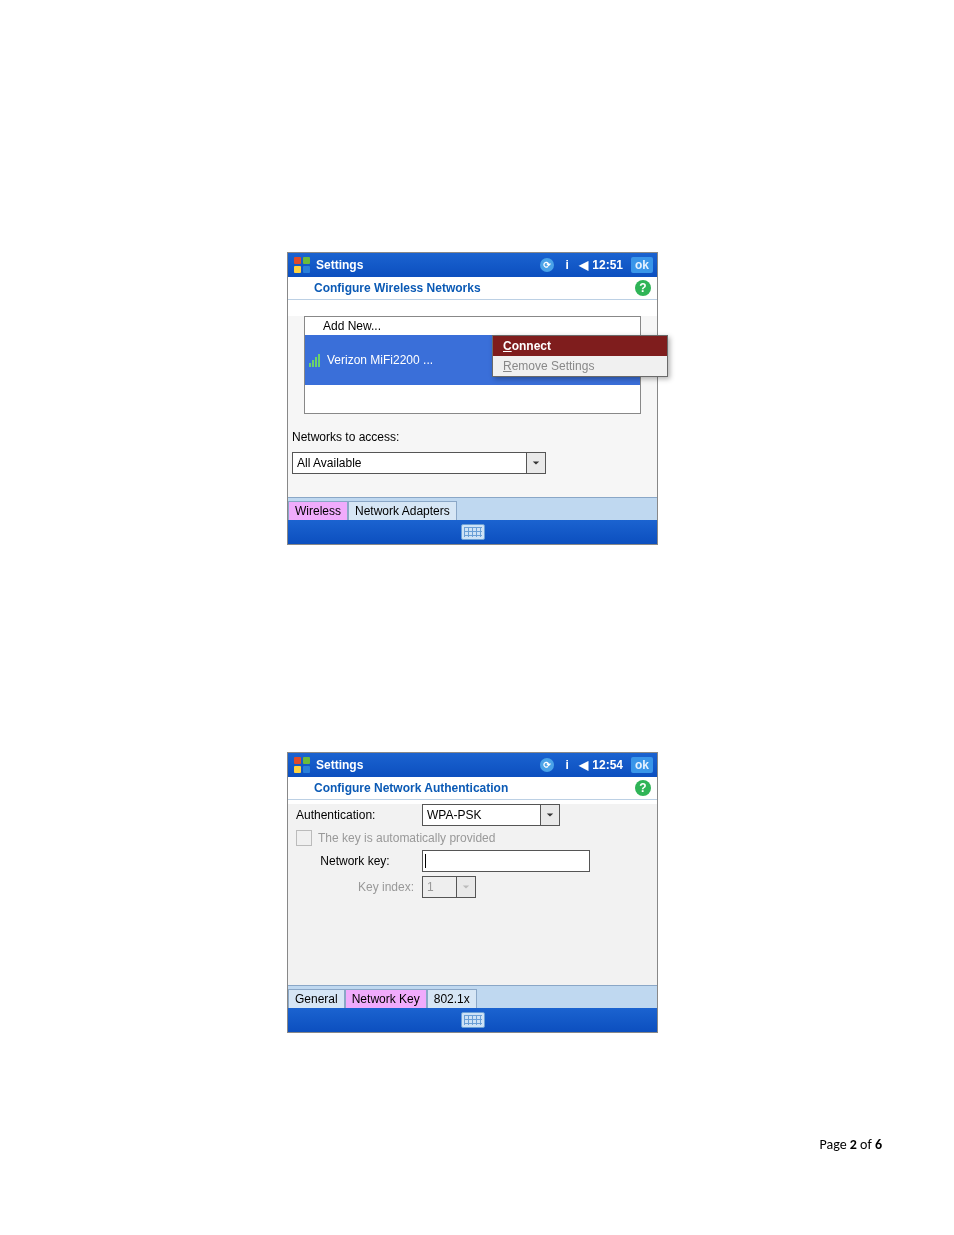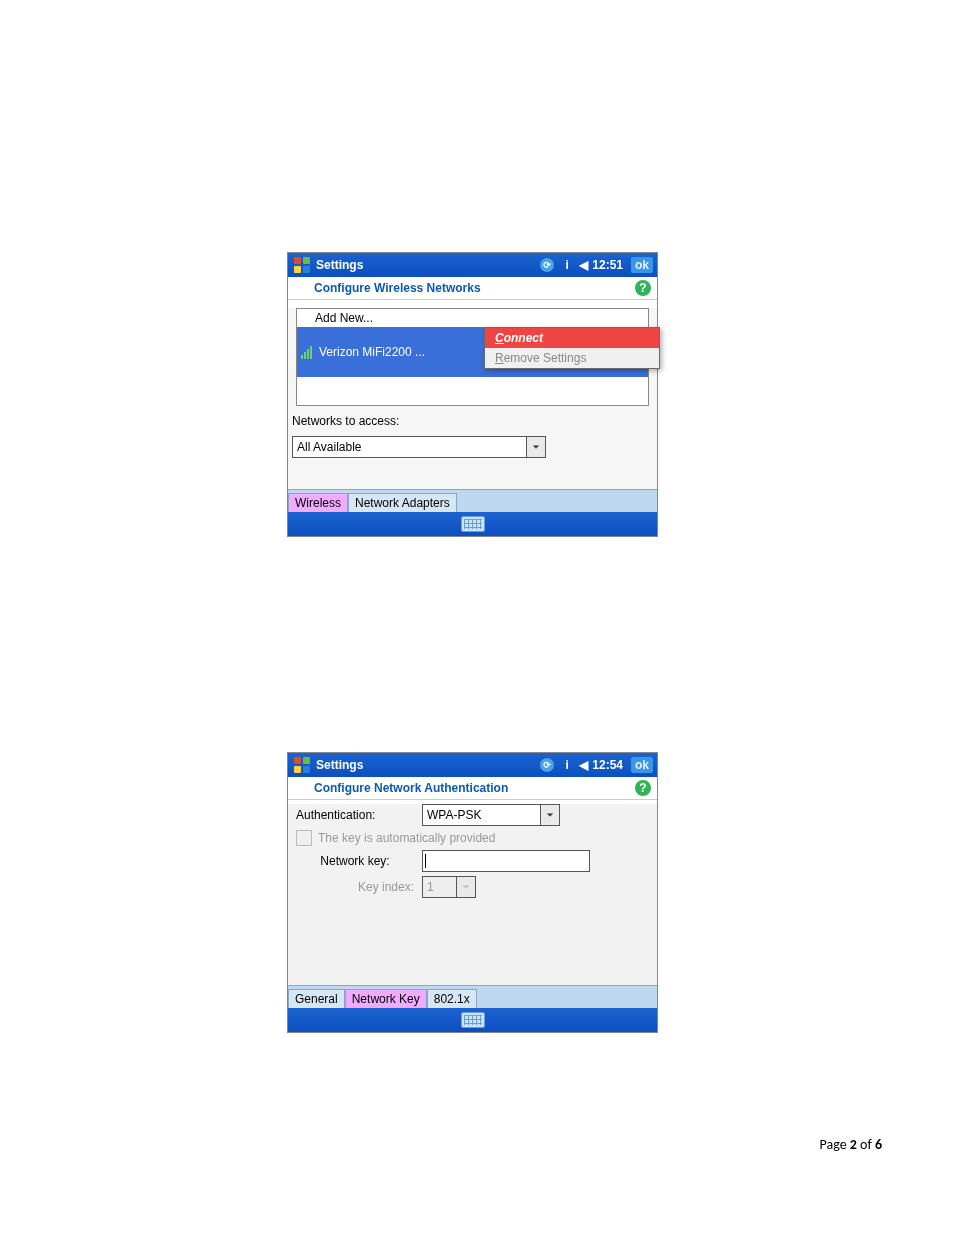--- a/index.html
+++ b/index.html
@@ -103,21 +103,21 @@
   .body1 {
     height: 181px;
     padding: 0;
     box-sizing: border-box;
     font-size: 12px;
     background:#f6f6f6;
     position:relative;
   }
   .netlistbox {
     border: 1px solid #888;
-    margin: 8px;
+    margin: 16px;
     height: 96px;
     background: #fff;
     overflow: visible;
     position:relative;
   }
   .addnew {
     padding: 2px 18px;
   }
   .netrow {
     display:flex; align-items:center;
@@ -147,21 +147,21 @@
     border: 1px solid #6a6a6a;
     background: #f0f0f0;
     box-shadow: 2px 2px 5px rgba(0,0,0,0.3);
     z-index: 10;
     font-size:12px;
   }
   .ctxmenu .mi {
     height: 20px; display:flex; align-items:center; padding:0 10px;
   }
   .ctxmenu .mi.sel {
-    background: #ef4444; color:#fff; font-weight:bold;font-style:italic;
+    background: #7f1d1d; color:#fff; font-weight:bold;
   }
   .ctxmenu .mi.sel .u { text-decoration:underline; }
   .ctxmenu .mi.disabled { color:#888; }
   .ctxmenu .mi .u { text-decoration: underline; }
 
   .netaccess-lbl { margin: 4px 4px 2px 4px; }
   .dropdown {
     display:flex; align-items:center;
     border: 1px solid #555;
     height: 20px;

